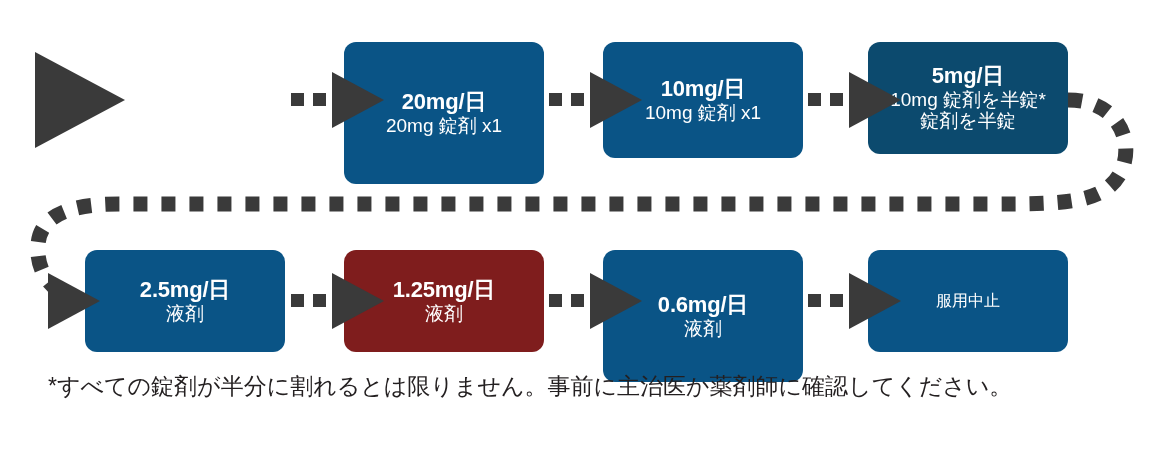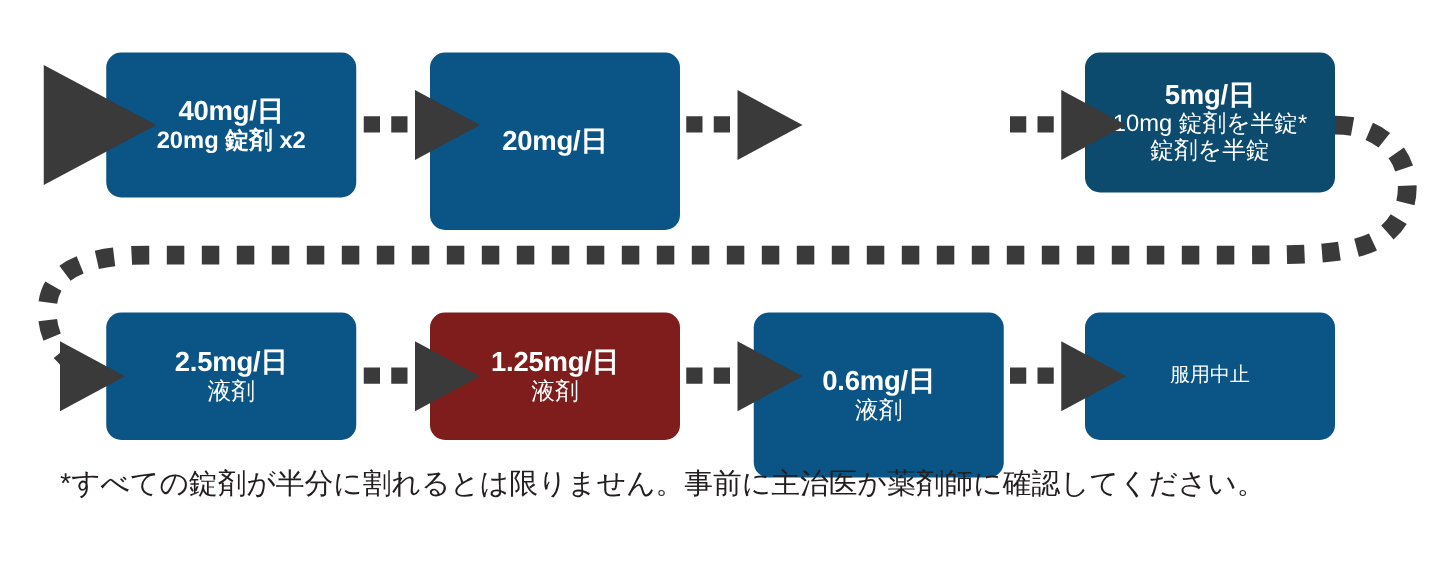--- a/index.html
+++ b/index.html
@@ -112,29 +112,30 @@
     <path d="M 1068 100
              C 1128 100, 1140 160, 1110 186
              C 1090 204, 1050 204, 990 204
              L 120 204
              C 70 204, 40 215, 38 245
              C 36 272, 52 290, 70 297" fill="none" stroke="#3a3a3a" stroke-width="15" stroke-linecap="butt" stroke-dasharray="14 14"></path>
   </svg>
 
   <div class="layer" id="box-layer">
 
-    <div class="step-box" style="left:85px; top:42px; width:200px; height:116px; background:#0a5486;">
-      <div class="dose-line">40mg/日</div>
-      <div class="form-line bold">20mg 錠剤 x2</div>
-    </div>
 
     <div class="step-box" style="left:344px; top:42px; width:200px; height:142px; background:#0a5486;">
       <div class="dose-line">20mg/日</div>
+      <div class="form-line">20mg 錠剤 x1</div>
     </div>
 
+    <div class="step-box" style="left:603px; top:42px; width:200px; height:116px; background:#0a5486;">
+      <div class="dose-line">10mg/日</div>
+      <div class="form-line">10mg 錠剤 x1</div>
+    </div>
 
     <div class="step-box" style="left:868px; top:42px; width:200px; height:112px; background:#0c4a6e;">
       <div class="dose-line">5mg/日</div>
       <div class="form-line">10mg 錠剤を半錠*</div>
       <div class="form-line">錠剤を半錠</div>
     </div>
 
     <div class="step-box" style="left:85px; top:250px; width:200px; height:102px; background:#0a5486;">
       <div class="dose-line">2.5mg/日</div>
       <div class="form-line">液剤</div>

